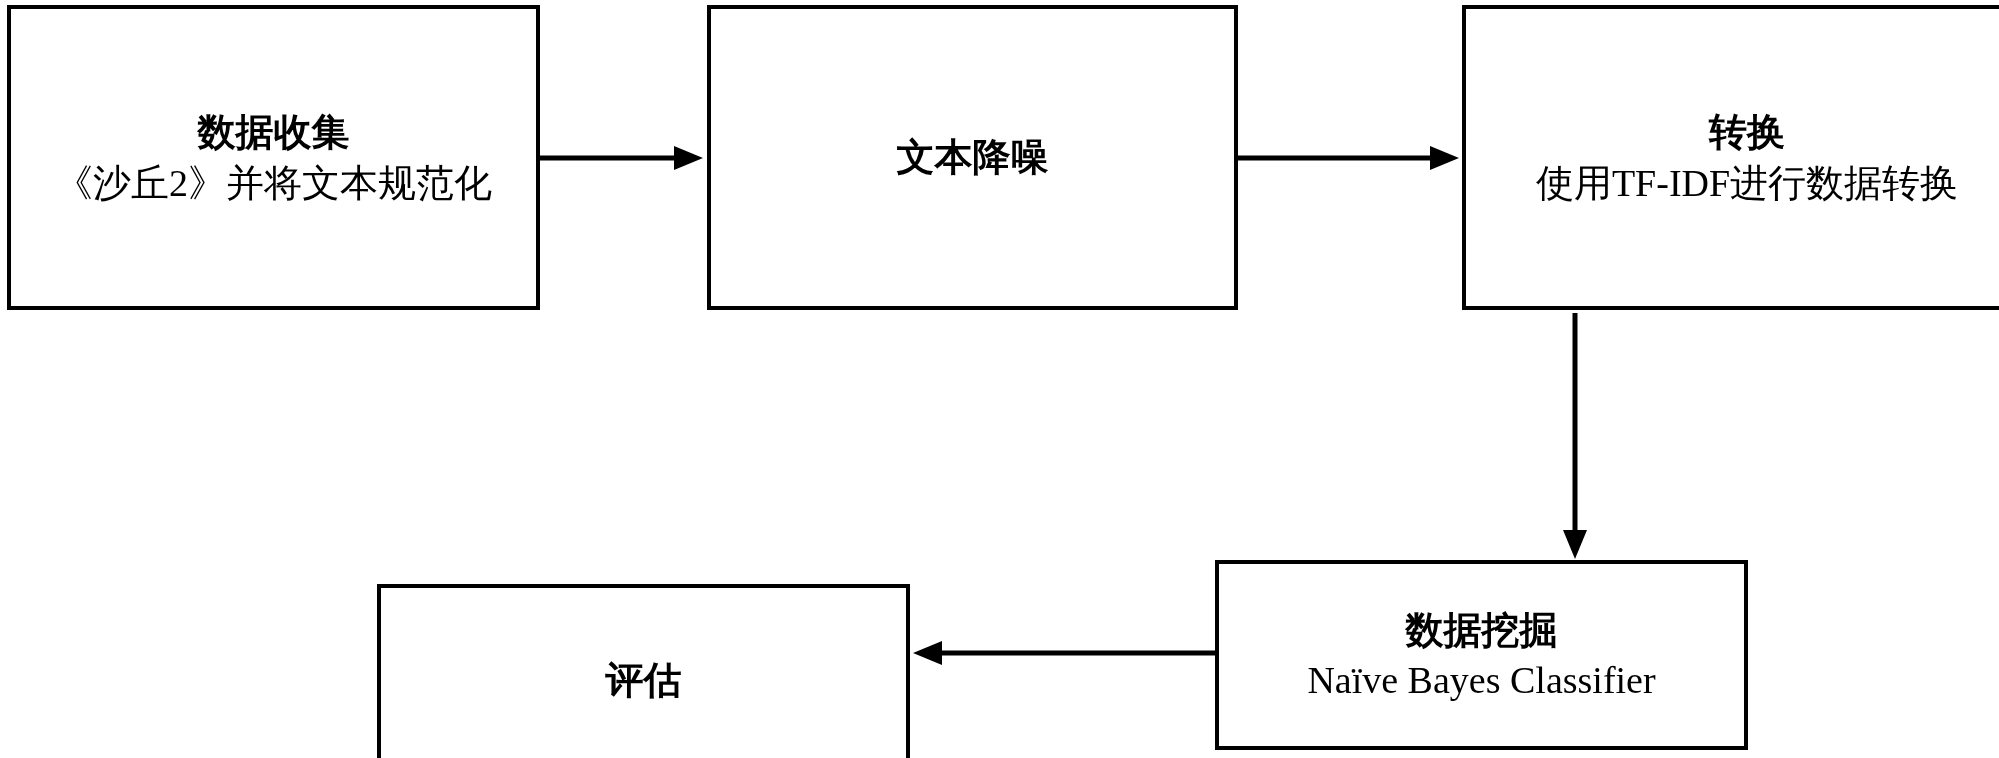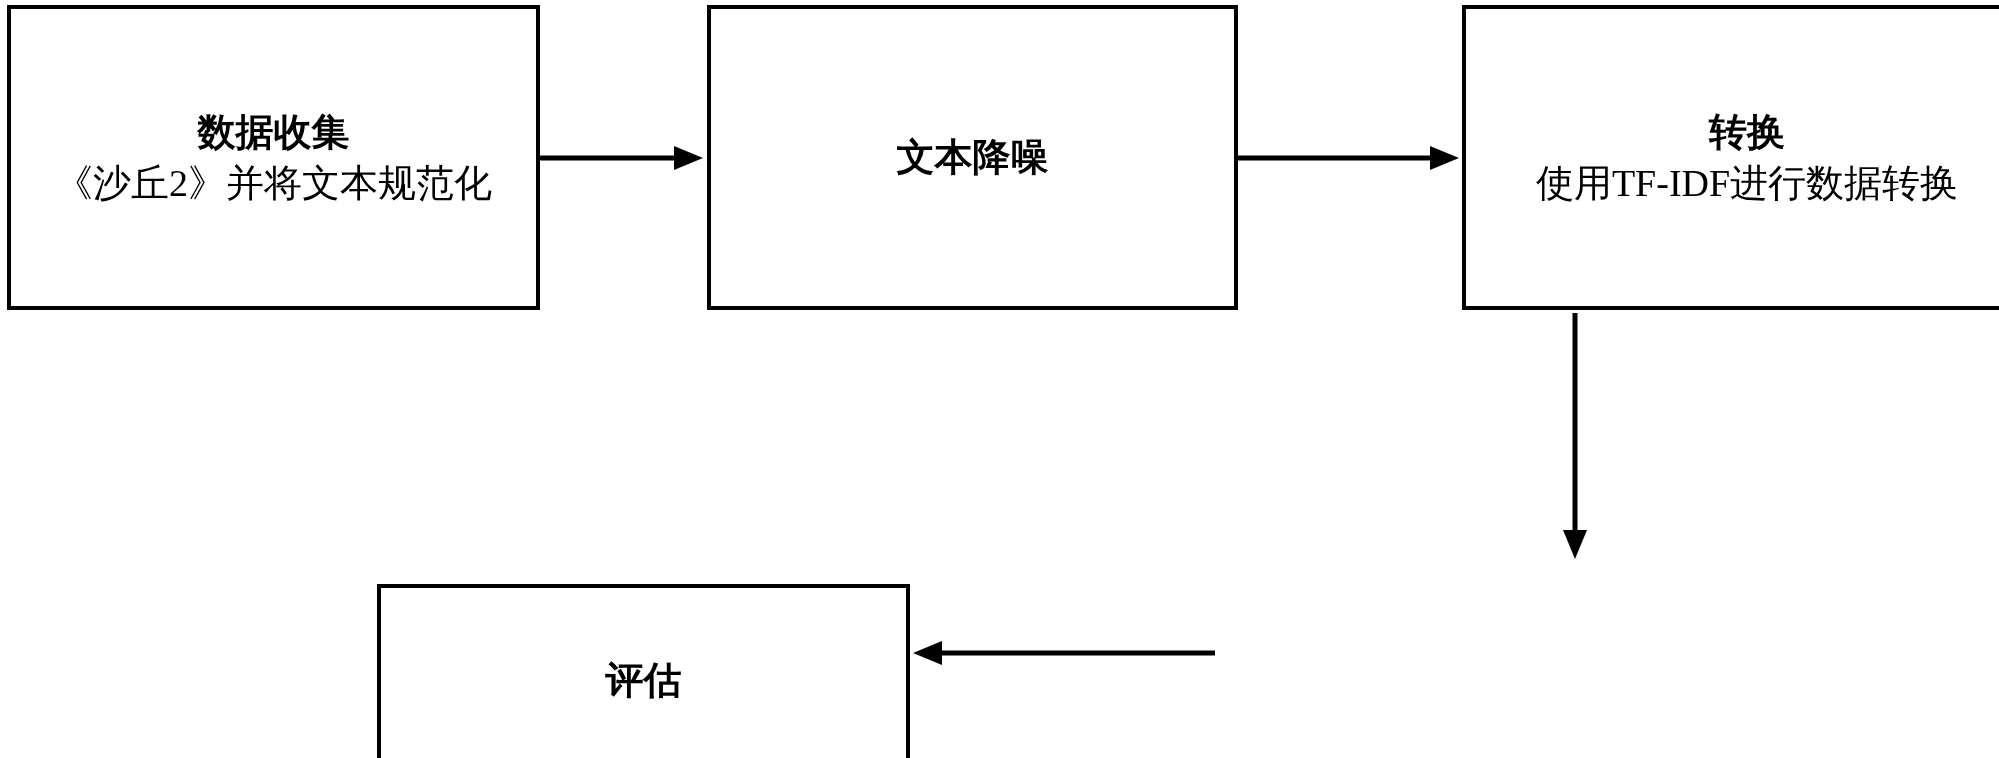--- a/index.html
+++ b/index.html
@@ -88,18 +88,22 @@
 
   <div class="node" id="node-text-denoising">
     <div class="node-title">文本降噪</div>
   </div>
 
   <div class="node" id="node-transformation">
     <div class="node-title">转换</div>
     <div class="node-body">使用TF-IDF进行数据转换</div>
   </div>
 
+  <div class="node" id="node-data-mining">
+    <div class="node-title">数据挖掘</div>
+    <div class="node-body">Naïve Bayes Classifier</div>
+  </div>
 
   <div class="node" id="node-evaluation">
     <div class="node-title">评估</div>
   </div>
 
 </div>
 
 </body></html>

